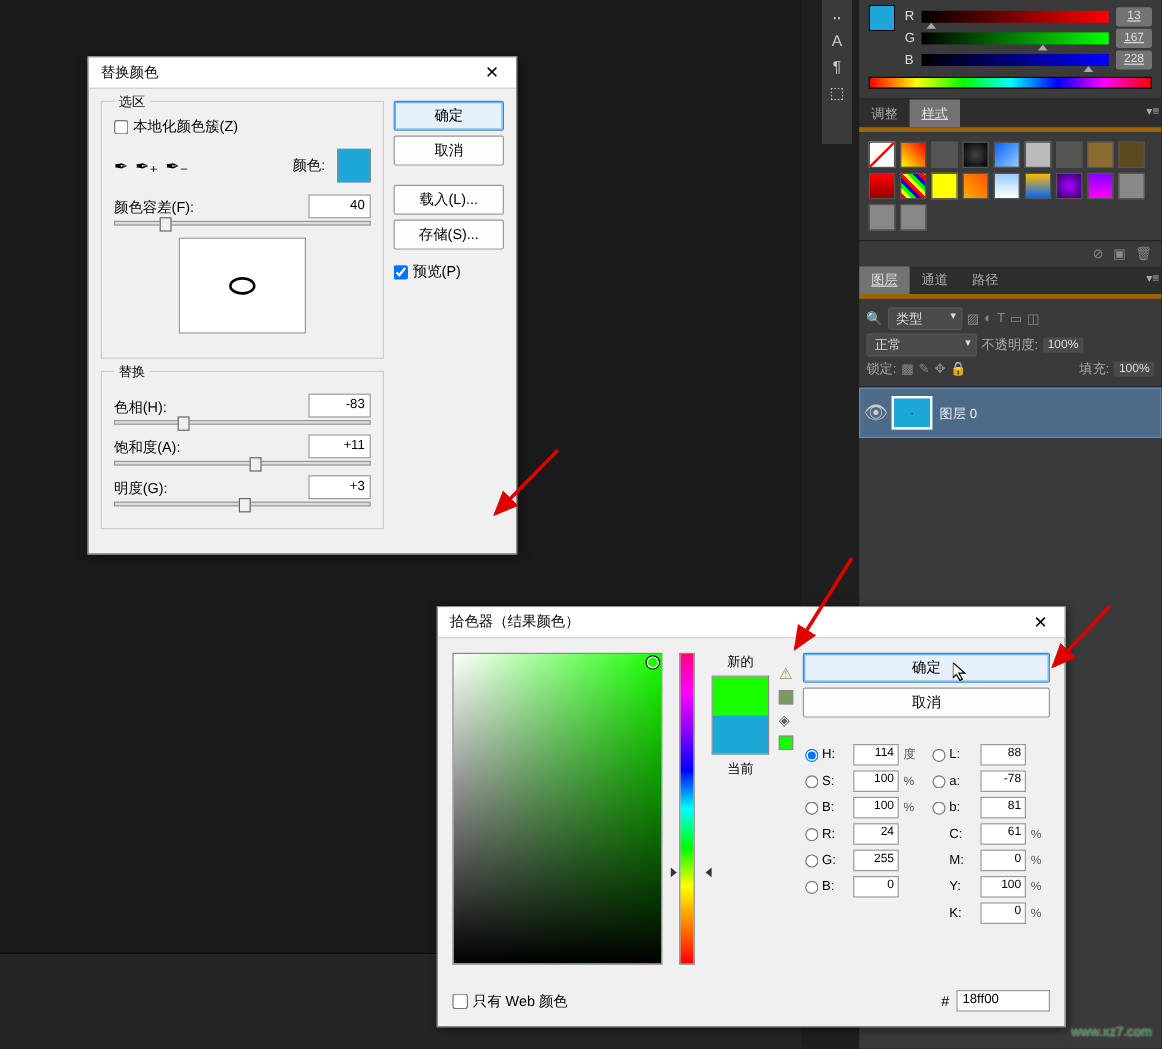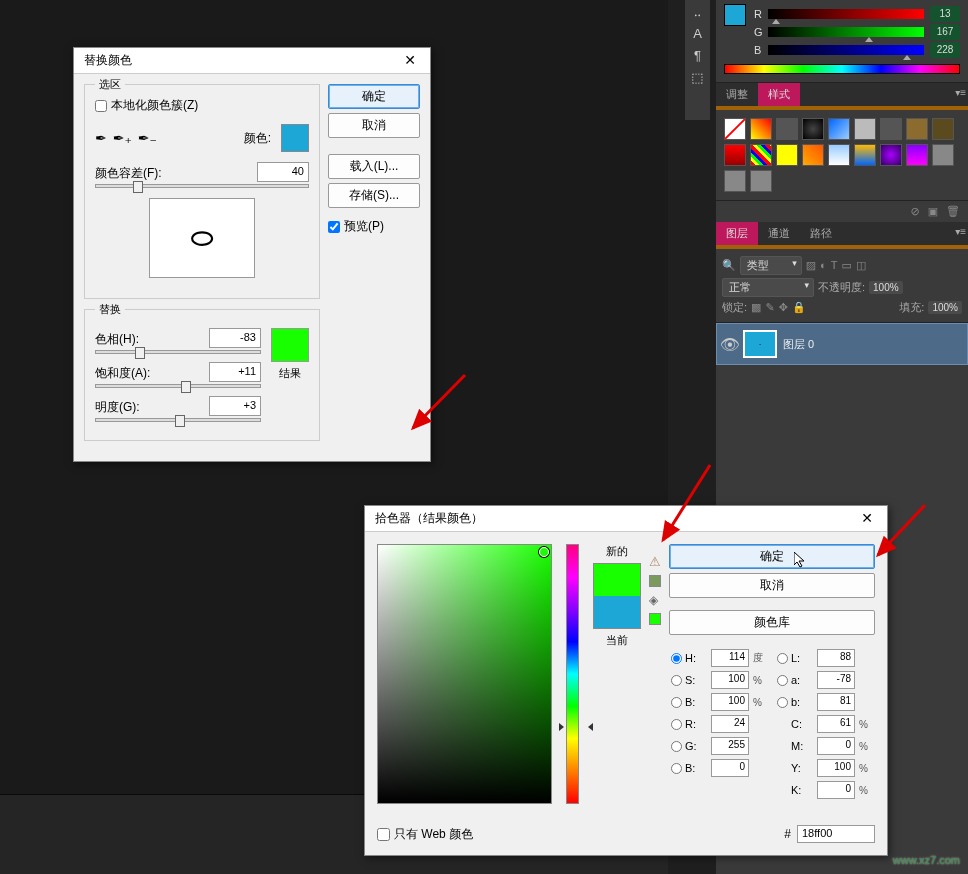--- a/index.html
+++ b/index.html
@@ -8,27 +8,27 @@
 
 .ps-right { position: absolute; right: 0; top: 0; width: 252px; background: #3a3a3a; height: 874px; }
 .color-section { padding: 4px 8px; border-bottom: 1px solid #222; }
 .rgb-row { display: flex; align-items: center; gap: 6px; margin: 2px 0; font-size: 11px; color: #ddd; }
 .rgb-label { width: 8px; }
 .rgb-slider { flex: 1; height: 10px; position: relative; }
 .rgb-slider.r { background: linear-gradient(to right, #000, #f00); }
 .rgb-slider.g { background: linear-gradient(to right, #000, #0f0); }
 .rgb-slider.b { background: linear-gradient(to right, #000, #00f); }
 .rgb-slider .tri { position:absolute; bottom:-5px; width:0; height:0; border-left:4px solid transparent; border-right:4px solid transparent; border-bottom:5px solid #aaa; transform:translateX(-50%); }
-.rgb-num { width: 30px; height: 16px; background: #14532d; color: #ddd; font-size: 10px; text-align: center; line-height: 16px; border-radius: 2px; }
+.rgb-num { width: 30px; height: 16px; background: #737373; color: #ddd; font-size: 10px; text-align: center; line-height: 16px; border-radius: 2px; text-decoration: underline; }
 .color-swatch-big { width: 22px; height: 22px; background: #1da7d6; border: 1px solid #000; display:inline-block; margin-right:4px; }
 .hue-bar { height: 10px; background: linear-gradient(to right, red, yellow, lime, cyan, blue, magenta, red); margin: 4px 0; border:1px solid #000; }
 
 .panel-tabs { display: flex; background: #2d2d2d; font-size: 11px; color: #aaa; border-bottom: 4px solid #a16207; position:relative; }
 .panel-tab { padding: 4px 10px; cursor: pointer; }
-.panel-tab.active { background: #be185d; color: #ddd; }
+.panel-tab.active { background: #737373; color: #ddd; text-decoration: underline; }
 .panel-menu { position:absolute; right:2px; top:4px; color:#aaa; cursor:pointer; font-size:10px; }
 
 .swatches { padding: 8px; display: flex; flex-wrap: wrap; gap: 4px; }
 .swatch { width: 22px; height: 22px; border: 1px solid #555; }
 .swatch.none { background: #fff; position: relative; }
 .swatch.none::after { content: ''; position: absolute; width: 28px; height: 2px; background: red; transform: rotate(-45deg); top: 9px; left: -4px; }
 
 .panel-bottom-icons { display:flex; justify-content:flex-end; gap:8px; padding:4px 8px; border-top:1px solid #222; }
 .panel-bottom-icons span { color:#888; font-size:11px; cursor:pointer; }
 
@@ -305,24 +305,20 @@
                 <div class="slider-thumb" style="left:55%"></div>
               </div>
             <div class="slider-row">
                 <label>明度(G):</label>
                 <div class="num">+3</div>
               </div>
             <div class="slider-track">
                 <div class="slider-thumb" style="left:51%"></div>
               </div>
           </div>
-          <div class="result-box">
-            <div class="result-swatch"></div>
-            <div style="font-size:11px; margin-top:4px;">结果</div>
-          </div>
         </div>
       </div>
     </div>
     <div class="dlg-right">
       <div class="btn primary">确定</div>
       <div class="btn">取消</div>
       <div style="height:8px"></div>
       <div class="btn">载入(L)...</div>
       <div class="btn">存储(S)...</div>
       <label class="chk" style="margin-top:6px">
@@ -357,21 +353,20 @@
       <span class="cp-warn">⚠</span>
       <span class="cp-warn-sw"></span>
       <span class="cp-cube">◈</span>
       <span class="cp-add-sw"></span>
     </div>
     <div class="cp-right">
       <div class="cp-btns">
         <div class="cp-btn primary">确定</div>
         <div class="cp-btn">取消</div>
         <div style="height:4px"></div>
-        <div class="cp-btn">颜色库</div>
       </div>
       <div class="cp-grid">
         <input type="radio" checked="" style="">
           <span>H:</span>
           <div class="n">114</div>
           <span class="u">度</span>
         <input type="radio" style="">
           <span>L:</span>
           <div class="n">88</div>
           <span></span>

